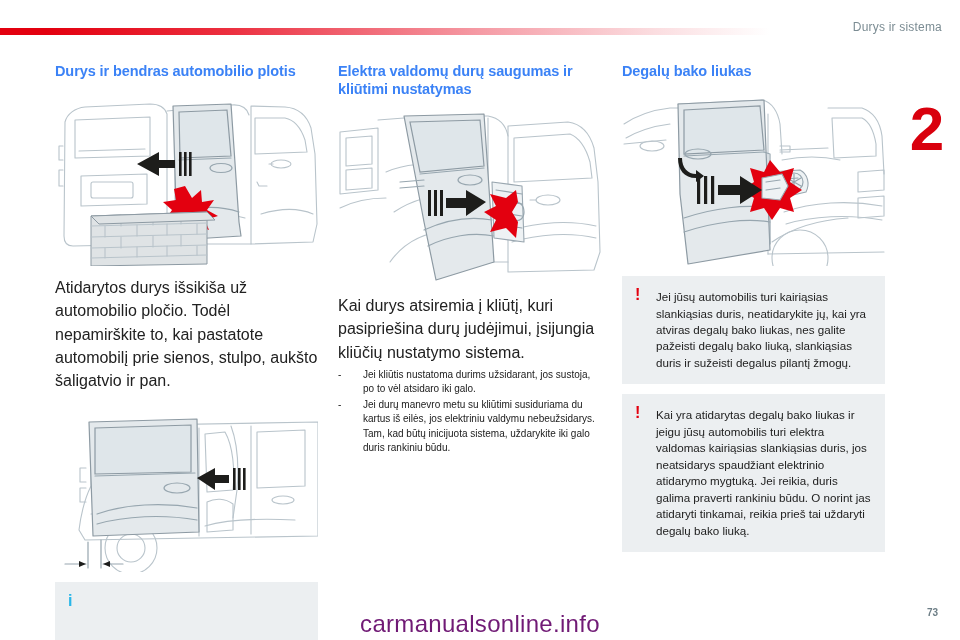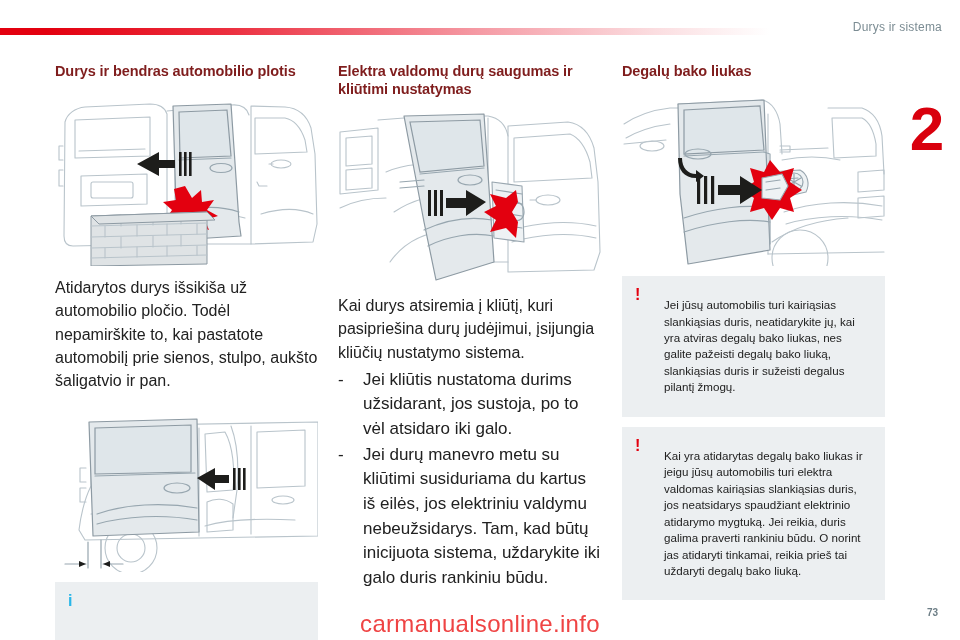--- a/index.html
+++ b/index.html
@@ -32,63 +32,63 @@
     font-family:"Liberation Sans", sans-serif;
   }
 
   
   .col{position:absolute;top:62px;width:263px;}
   .col-1{left:55px;}
   .col-2{left:338px;}
   .col-3{left:622px;}
 
   .col-title{
-    font-size:14.5px;font-weight:bold;color:#7f1d1d;
+    font-size:14.5px;font-weight:bold;color:#3b82f6;
     line-height:1.25;margin:0 0 14px 0;letter-spacing:-.1px;
   }
 
   .body-text{
     font-size:16px;color:#212121;line-height:1.45;margin:0;
   }
 
   
   .fig{position:relative;margin:0 0 10px 0;}
   .fig svg{display:block;}
 
   
   ul.dash-list{list-style:none;margin:4px 0 0 0;padding:0;}
   ul.dash-list li{
     position:relative;padding-left:25px;margin-bottom:1px;
-    font-size:17px;color:#212121;line-height:1.45;
+    font-size:10px;color:#212121;line-height:1.45;
   }
   ul.dash-list li::before{
     content:"-";position:absolute;left:0;top:0;color:#212121;
   }
 
   
   .callout{
     position:relative;background:#eceff1;
     padding:13px 14px 13px 34px;
     box-sizing:border-box;
   }
   .callout .cicon{
     position:absolute;left:13px;top:11px;
     font-weight:bold;font-size:16px;line-height:1;
     font-family:"Liberation Sans", sans-serif;
   }
   .callout.warn .cicon{color:#e3000f;}
   .callout.info .cicon{color:#29b6e8;}
   .callout p{
-    margin:8px;font-size:11.6px;color:#212121;line-height:1.42;
+    margin:0;font-size:11.6px;color:#212121;line-height:1.42;
   }
 
   
   .watermark{
     position:absolute;left:0;right:0;bottom:2px;
-    text-align:center;font-size:24px;color:#ef4444;
+    text-align:center;font-size:24px;color:#701a75;
     font-family:"Liberation Sans", sans-serif;
     letter-spacing:.3px;
   }
   .page-num{
     position:absolute;right:22px;bottom:22px;
     font-size:10px;color:#6d7e86;font-weight:bold;text-align:center;
   }
 
   
   .ln{fill:none;stroke:#b9c4cb;stroke-width:1.1;stroke-linejoin:round;stroke-linecap:round;}

